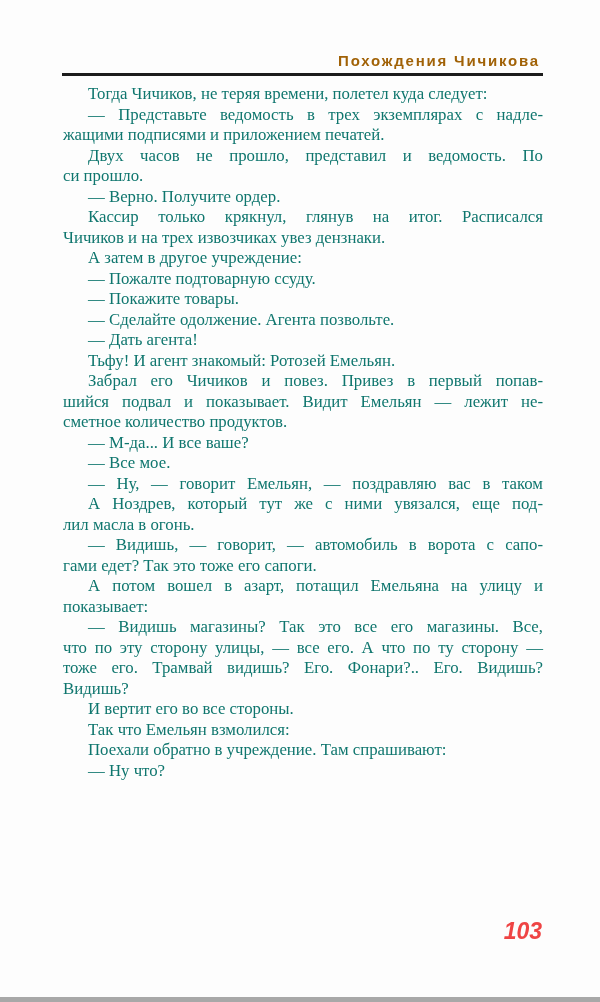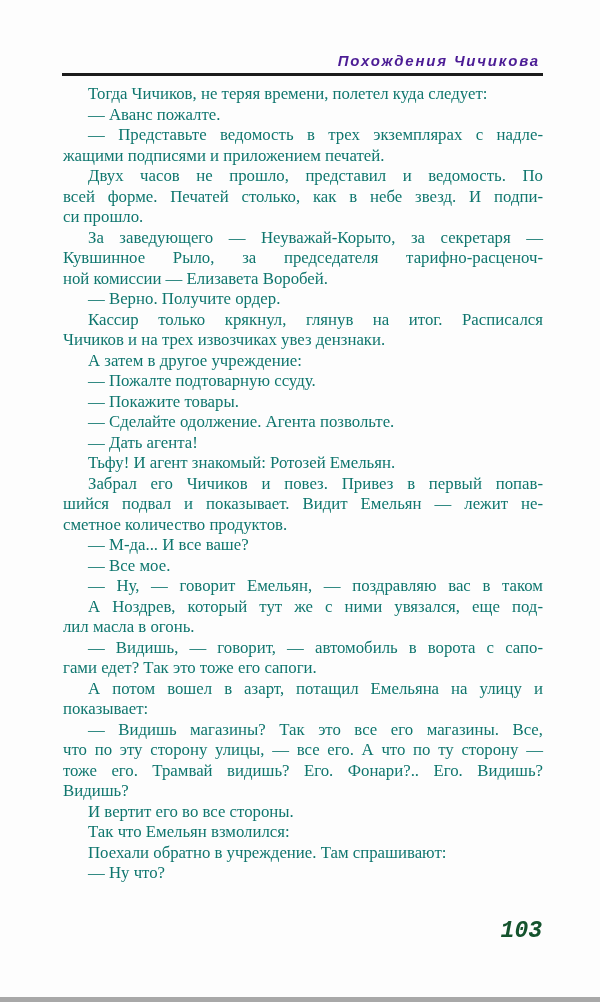--- a/index.html
+++ b/index.html
@@ -8,23 +8,23 @@
     background: #fdfdfd;
     position: relative;
     overflow: hidden;
     font-family: "Liberation Serif", serif;
   }
   .page { position: absolute; inset: 0; }
   .running-header {
     position: absolute;
     top: 52px; right: 60px;
     font-family: "Liberation Sans", sans-serif;
-    font-weight: bold; font-style: italic;
+    font-weight: bold; 
     font-size: 15px; letter-spacing: 1.8px;
-    color: #4c1d95;
+    color: #a16207;
     white-space: nowrap;
   }
   .header-rule {
     position: absolute;
     top: 73px; left: 62px; right: 57px;
     height: 2.5px; background: #1c1c1c;
   }
   .page-body {
     position: absolute;
     top: 84px; left: 63px;
@@ -33,56 +33,47 @@
     font-size: 16.8px;
     line-height: 20.5px;
   }
   .paragraph { margin: 0; }
   .line { white-space: nowrap; }
   .line.just { text-align: justify; text-align-last: justify; }
   .line.indent { padding-left: 25px; }
   .page-number {
     position: absolute;
     top: 918px; right: 58px;
-    font-family: Liberation Mono, monospace;
+    font-family: Liberation Sans, sans-serif;
     font-weight: bold; font-style: italic;
-    font-size: 23px; color: #14532d;
+    font-size: 23px; color: #ef4444;
   }
   .bottom-edge {
     position: absolute;
     left: 0; right: 0; bottom: 0;
     height: 5px; background: #a8a8a8;
   }
 </style>
 </head>
 <body>
 
 <div class="page">
   <div class="running-header">Похождения Чичикова</div>
   <div class="header-rule"></div>
   <div class="page-body">
       <div class="paragraph">
         <div class="line indent">Тогда Чичиков, не теряя времени, полетел куда следует:</div>
       </div>
       <div class="paragraph">
-        <div class="line indent">— Аванс пожалте.</div>
-      </div>
-      <div class="paragraph">
         <div class="line indent just">— Представьте ведомость в трех экземплярах с надле-</div>
         <div class="line">жащими подписями и приложением печатей.</div>
       </div>
       <div class="paragraph">
         <div class="line indent just">Двух часов не прошло, представил и ведомость. По</div>
-        <div class="line just">всей форме. Печатей столько, как в небе звезд. И подпи-</div>
         <div class="line">си прошло.</div>
-      </div>
-      <div class="paragraph">
-        <div class="line indent just">За заведующего — Неуважай-Корыто, за секретаря —</div>
-        <div class="line just">Кувшинное Рыло, за председателя тарифно-расценоч-</div>
-        <div class="line">ной комиссии — Елизавета Воробей.</div>
       </div>
       <div class="paragraph">
         <div class="line indent">— Верно. Получите ордер.</div>
       </div>
       <div class="paragraph">
         <div class="line indent just">Кассир только крякнул, глянув на итог. Расписался</div>
         <div class="line">Чичиков и на трех извозчиках увез дензнаки.</div>
       </div>
       <div class="paragraph">
         <div class="line indent">А затем в другое учреждение:</div>

